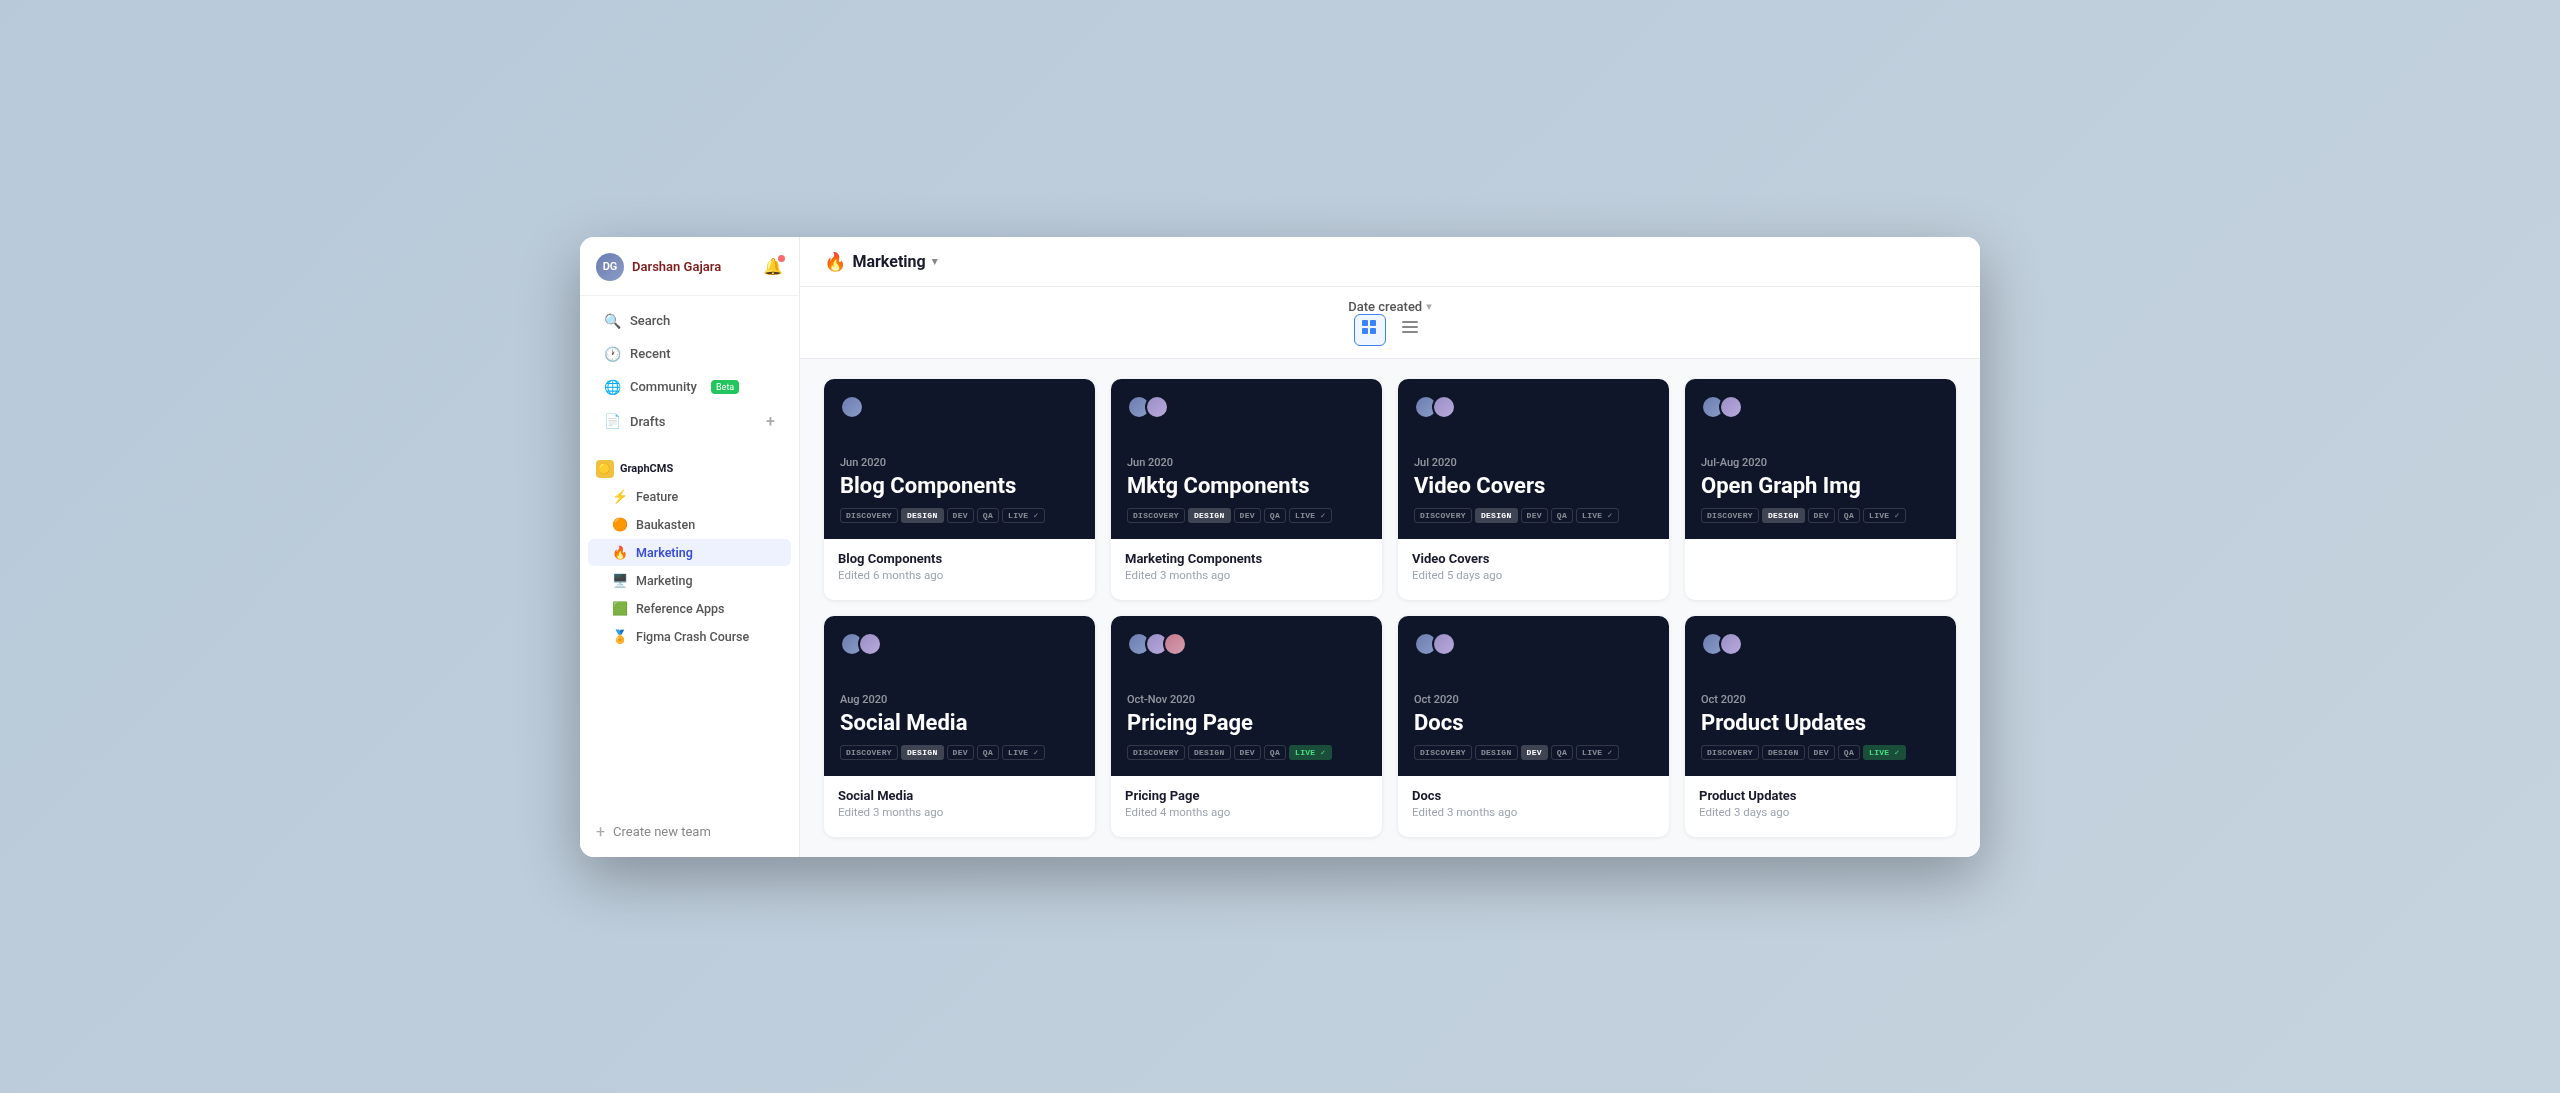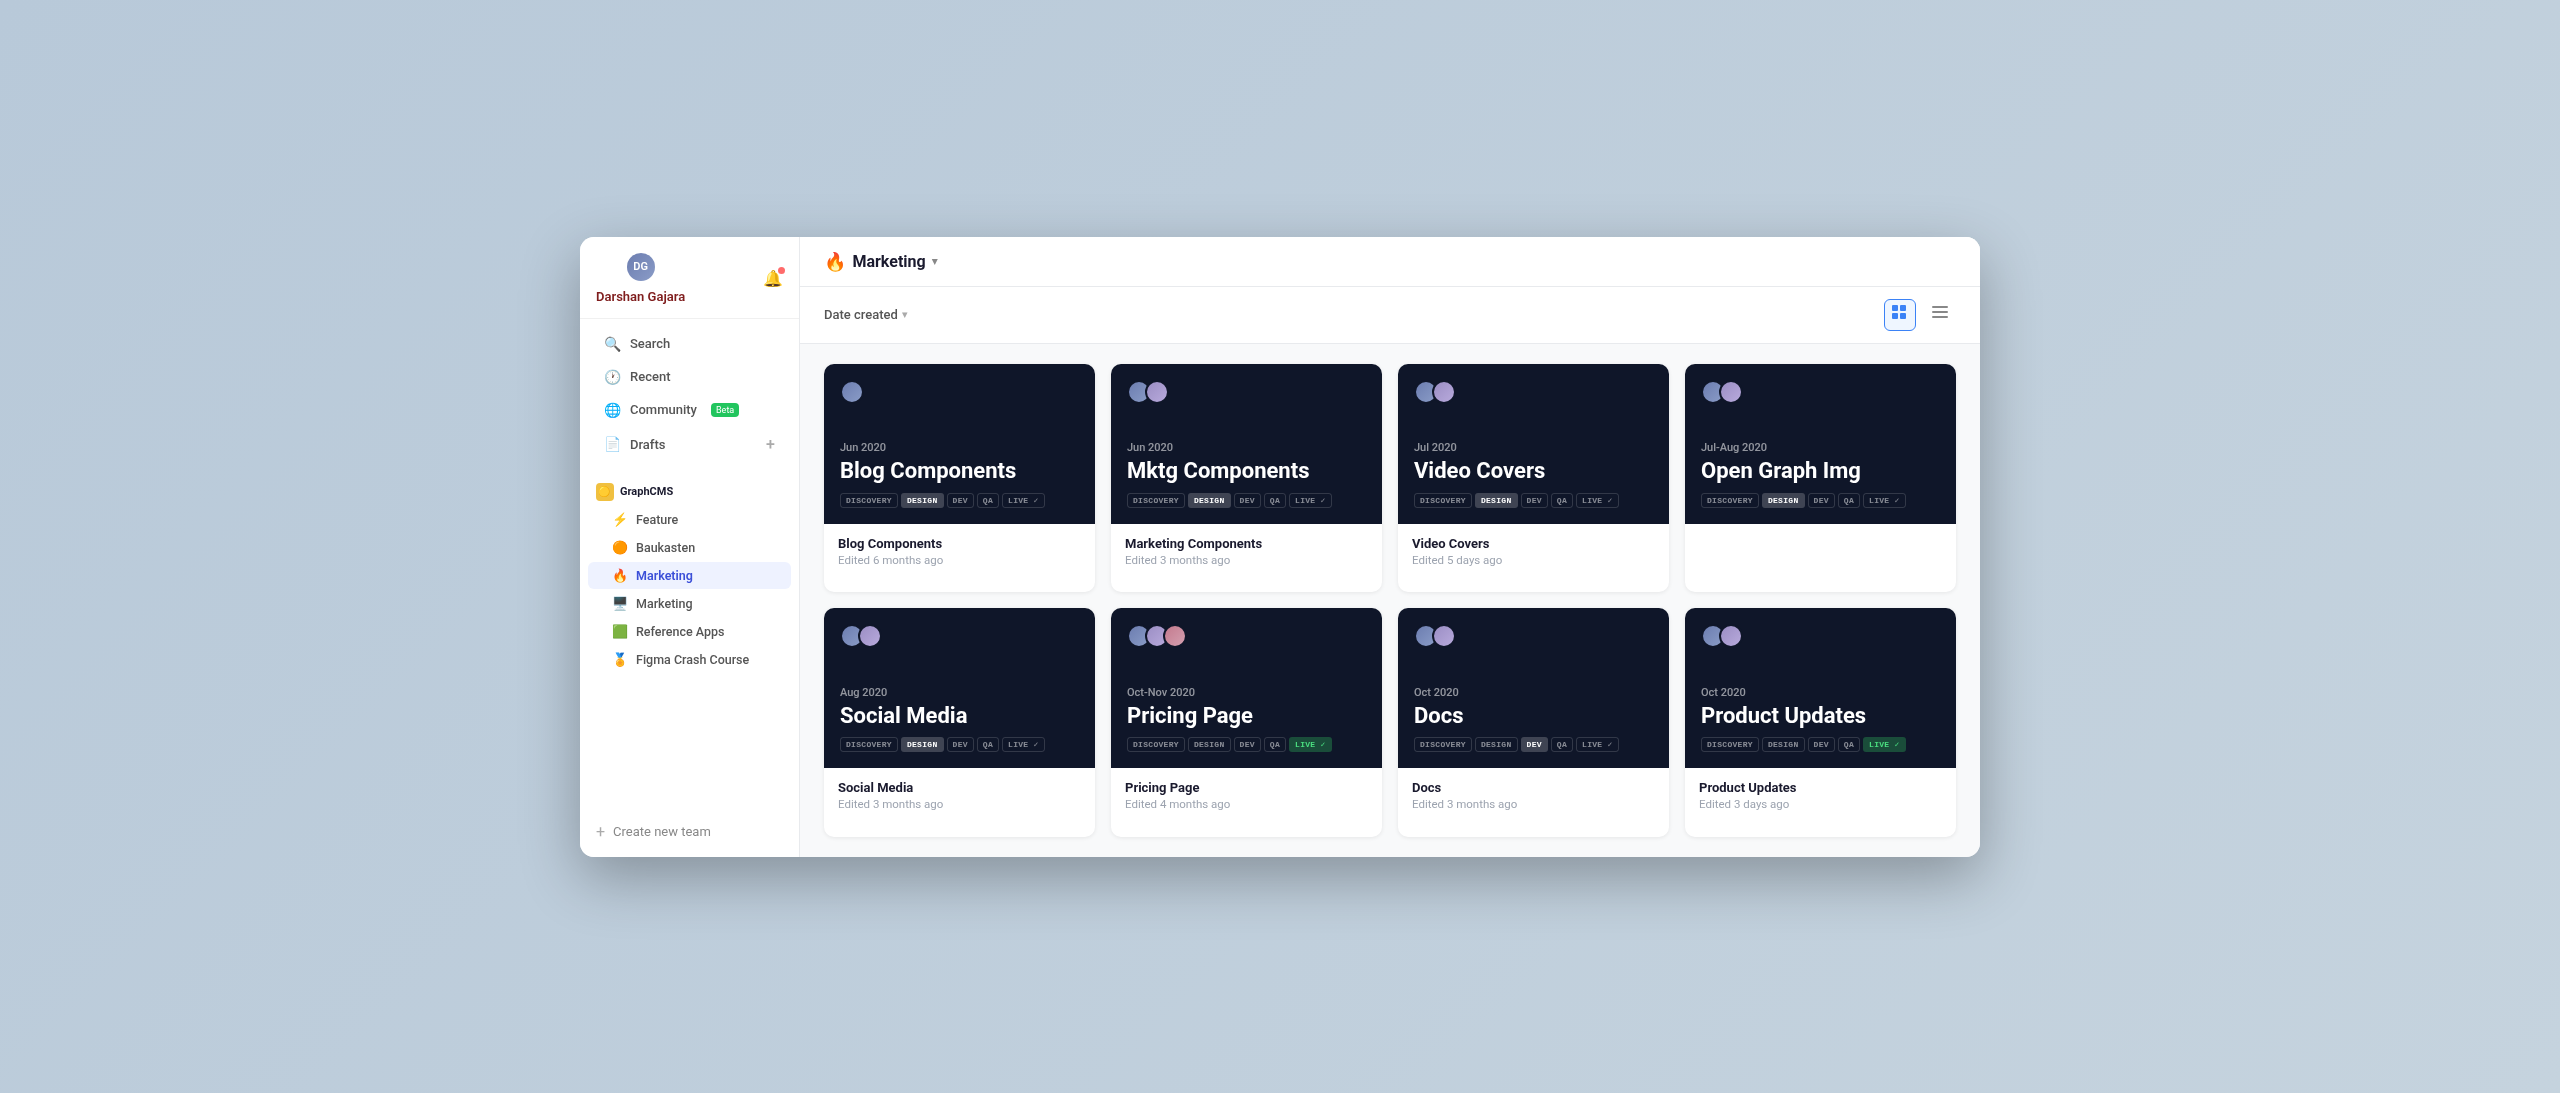--- a/index.html
+++ b/index.html
@@ -36,21 +36,20 @@
       display: flex;
       align-items: center;
       justify-content: space-between;
       padding: 16px 16px 14px;
       border-bottom: 1px solid #f0f0f0;
     }
     .user-info {
       display: flex;
       align-items: center;
       gap: 8px;
-      flex-direction: column;
     }
     .avatar {
       width: 28px;
       height: 28px;
       border-radius: 50%;
       background: linear-gradient(135deg, #6c7db0, #8a9cc7);
       display: flex;
       align-items: center;
       justify-content: center;
       font-size: 11px;
@@ -177,20 +176,21 @@
       gap: 6px;
     }
     .title-chevron { color: #888; font-size: 12px; }
     .filter-bar {
       padding: 12px 24px;
       background: white;
       border-bottom: 1px solid #e8eaed;
       display: flex;
       align-items: center;
       justify-content: space-between;
+      flex-direction: column;
     }
     .date-filter {
       display: flex;
       align-items: center;
       gap: 4px;
       font-size: 13px;
       color: #555;
       cursor: pointer;
       font-weight: 500;
     }

